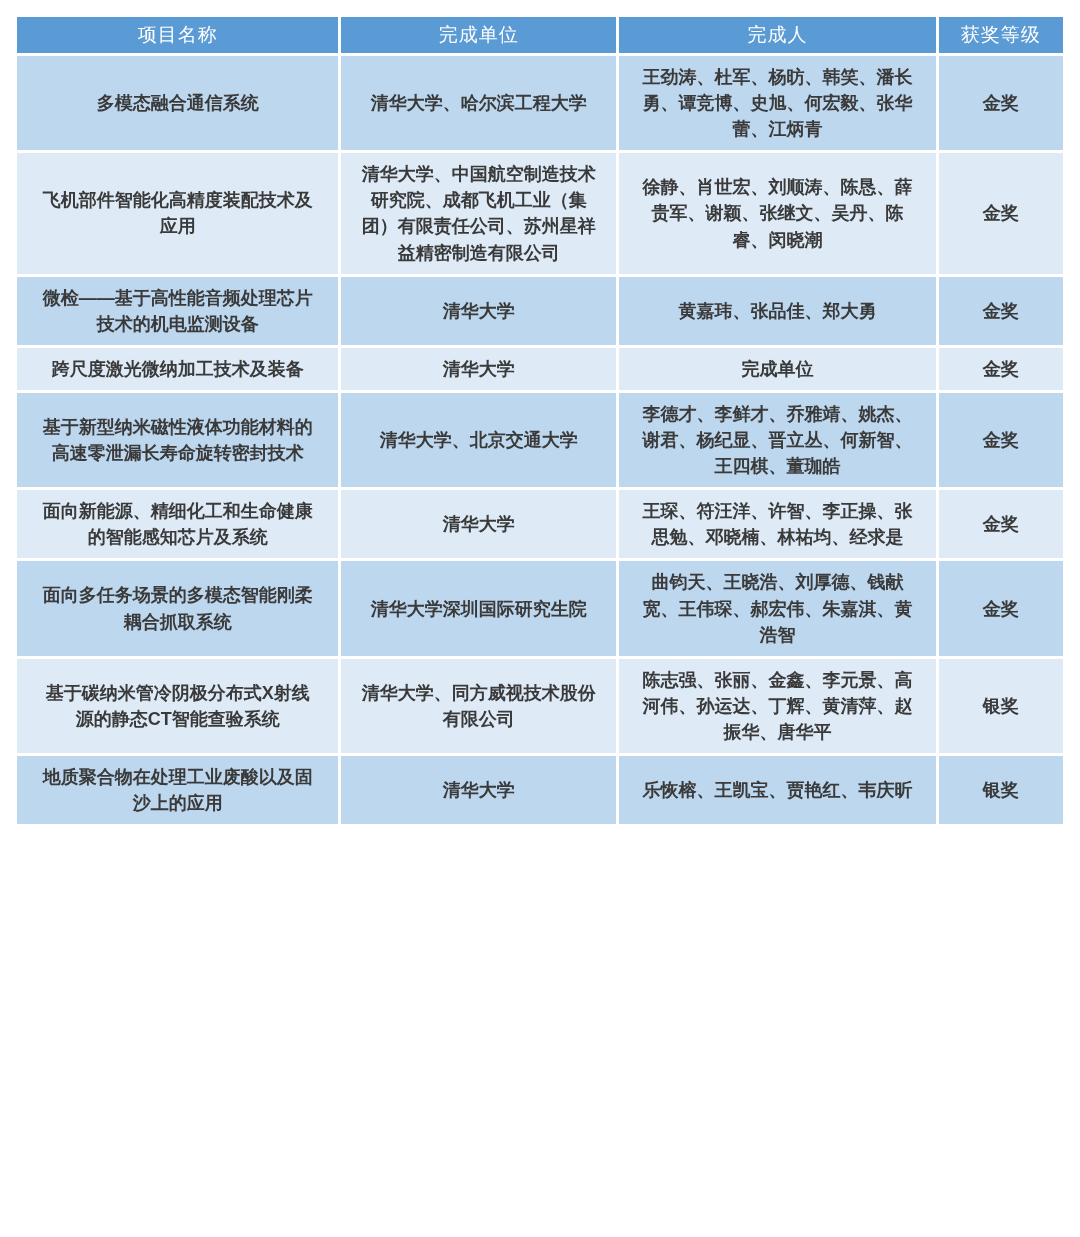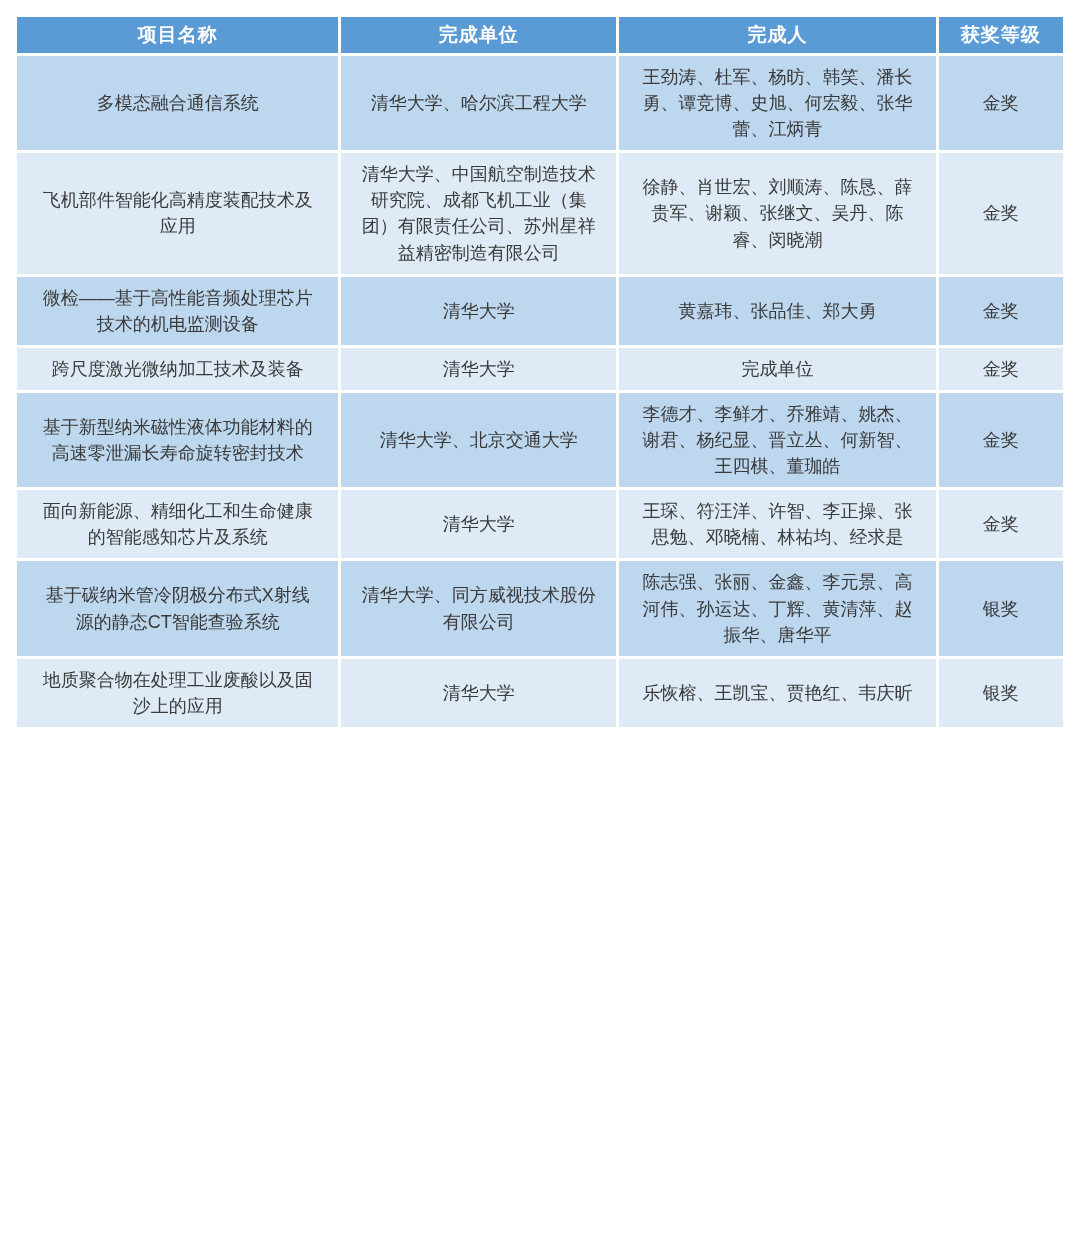--- a/index.html
+++ b/index.html
@@ -28,35 +28,36 @@
     table-layout: fixed;
   }
   col.c-project { width: 31%; }
   col.c-unit    { width: 26.5%; }
   col.c-people  { width: 30.5%; }
   col.c-award   { width: 12%; }
   thead th {
     background: var(--header-bg);
     color: var(--header-text);
     font-size: 19px;
-    font-weight: bold;
+    font-weight: normal;
     padding: 5px 4px;
     text-align: center;
     vertical-align: middle;
     letter-spacing: 1px;
     margin-top: 40px;
   }
   tbody td {
     font-size: 18px;
     line-height: 1.45;
     color: var(--body-text);
     text-align: center;
     vertical-align: middle;
     padding: 8px 20px;
     word-break: break-all;
+    font-weight: bold;
   }
   tbody tr:nth-child(odd) td  { background: var(--row-odd); }
   tbody tr:nth-child(even) td { background: var(--row-even); }
 </style>
 </head>
 <body>
 
 <div class="page">
   <table class="awards">
     <colgroup>
@@ -104,20 +105,26 @@
     <td>李德才、李鲜才、乔雅靖、姚杰、谢君、杨纪显、晋立丛、何新智、王四棋、董珈皓</td>
     <td>金奖</td>
   </tr>
         <tr>
     <td>面向新能源、精细化工和生命健康的智能感知芯片及系统</td>
     <td>清华大学</td>
     <td>王琛、符汪洋、许智、李正操、张思勉、邓晓楠、林祐均、经求是</td>
     <td>金奖</td>
   </tr>
         <tr>
+    <td>面向多任务场景的多模态智能刚柔耦合抓取系统</td>
+    <td>清华大学深圳国际研究生院</td>
+    <td>曲钧天、王晓浩、刘厚德、钱献宽、王伟琛、郝宏伟、朱嘉淇、黄浩智</td>
+    <td>金奖</td>
+  </tr>
+        <tr>
     <td>基于碳纳米管冷阴极分布式X射线源的静态CT智能查验系统</td>
     <td>清华大学、同方威视技术股份有限公司</td>
     <td>陈志强、张丽、金鑫、李元景、高河伟、孙运达、丁辉、黄清萍、赵振华、唐华平</td>
     <td>银奖</td>
   </tr>
         <tr>
     <td>地质聚合物在处理工业废酸以及固沙上的应用</td>
     <td>清华大学</td>
     <td>乐恢榕、王凯宝、贾艳红、韦庆昕</td>
     <td>银奖</td>

